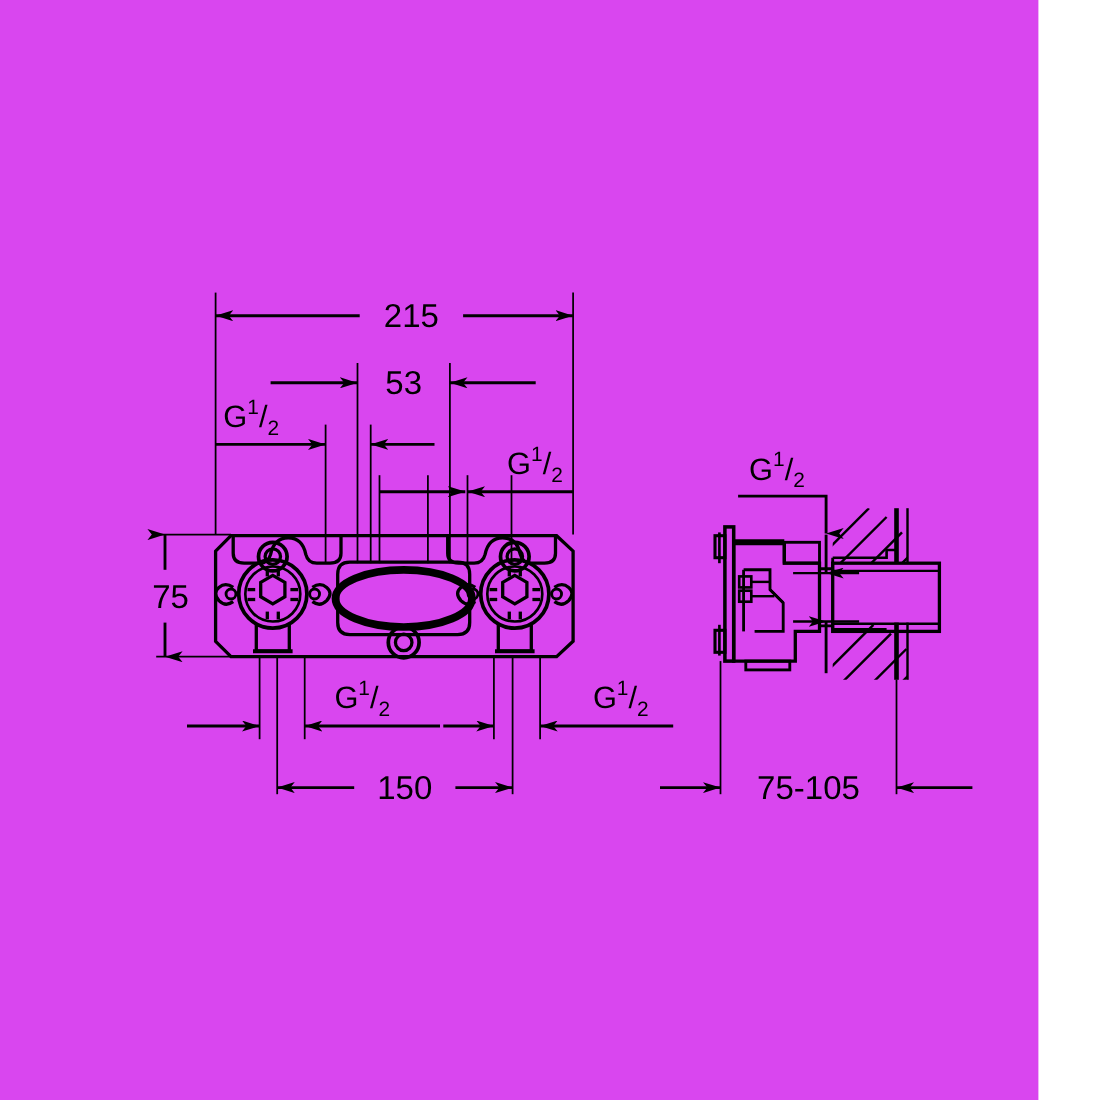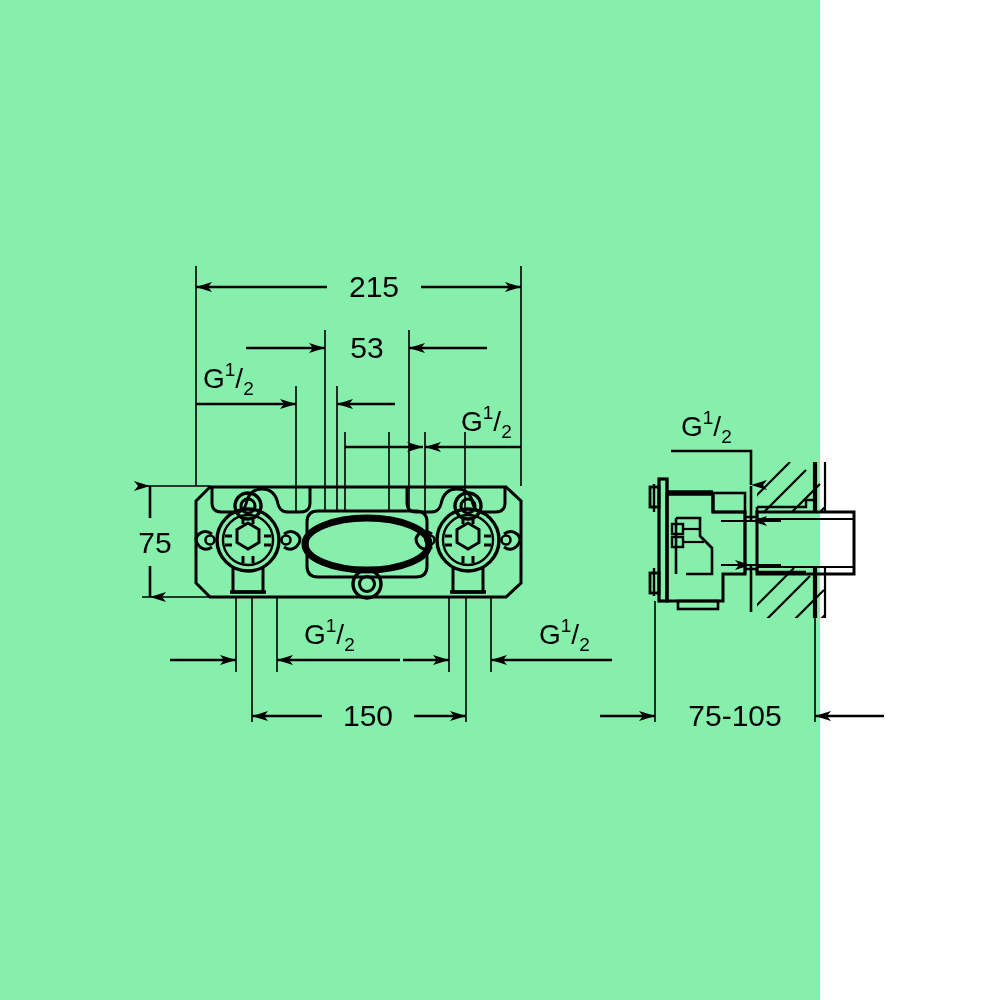--- a/index.html
+++ b/index.html
@@ -2,21 +2,21 @@
 <html><head>
 <meta charset="utf-8">
 <title>Technical Drawing</title>
 <style>
   html,body{margin:0;padding:0;background:#ffffff;}
   body{
     width:1000px;height:1000px;
     font-family:"Liberation Sans", sans-serif;
     overflow:hidden;
   }
-  #sheet{position:relative;width:820px;height:1000px;background:#86efac;}
+  #sheet{position:relative;width:944px;height:1000px;background:#d946ef;}
   svg{display:block;}
   text{font-family:"Liberation Sans", sans-serif;fill:#000;}
   .dimtext{font-size:30px;}
   .gtext{font-size:28px;}
   .gsup{font-size:19px;}
   .gsub{font-size:19px;}
 </style>
 </head>
 <body>
 

